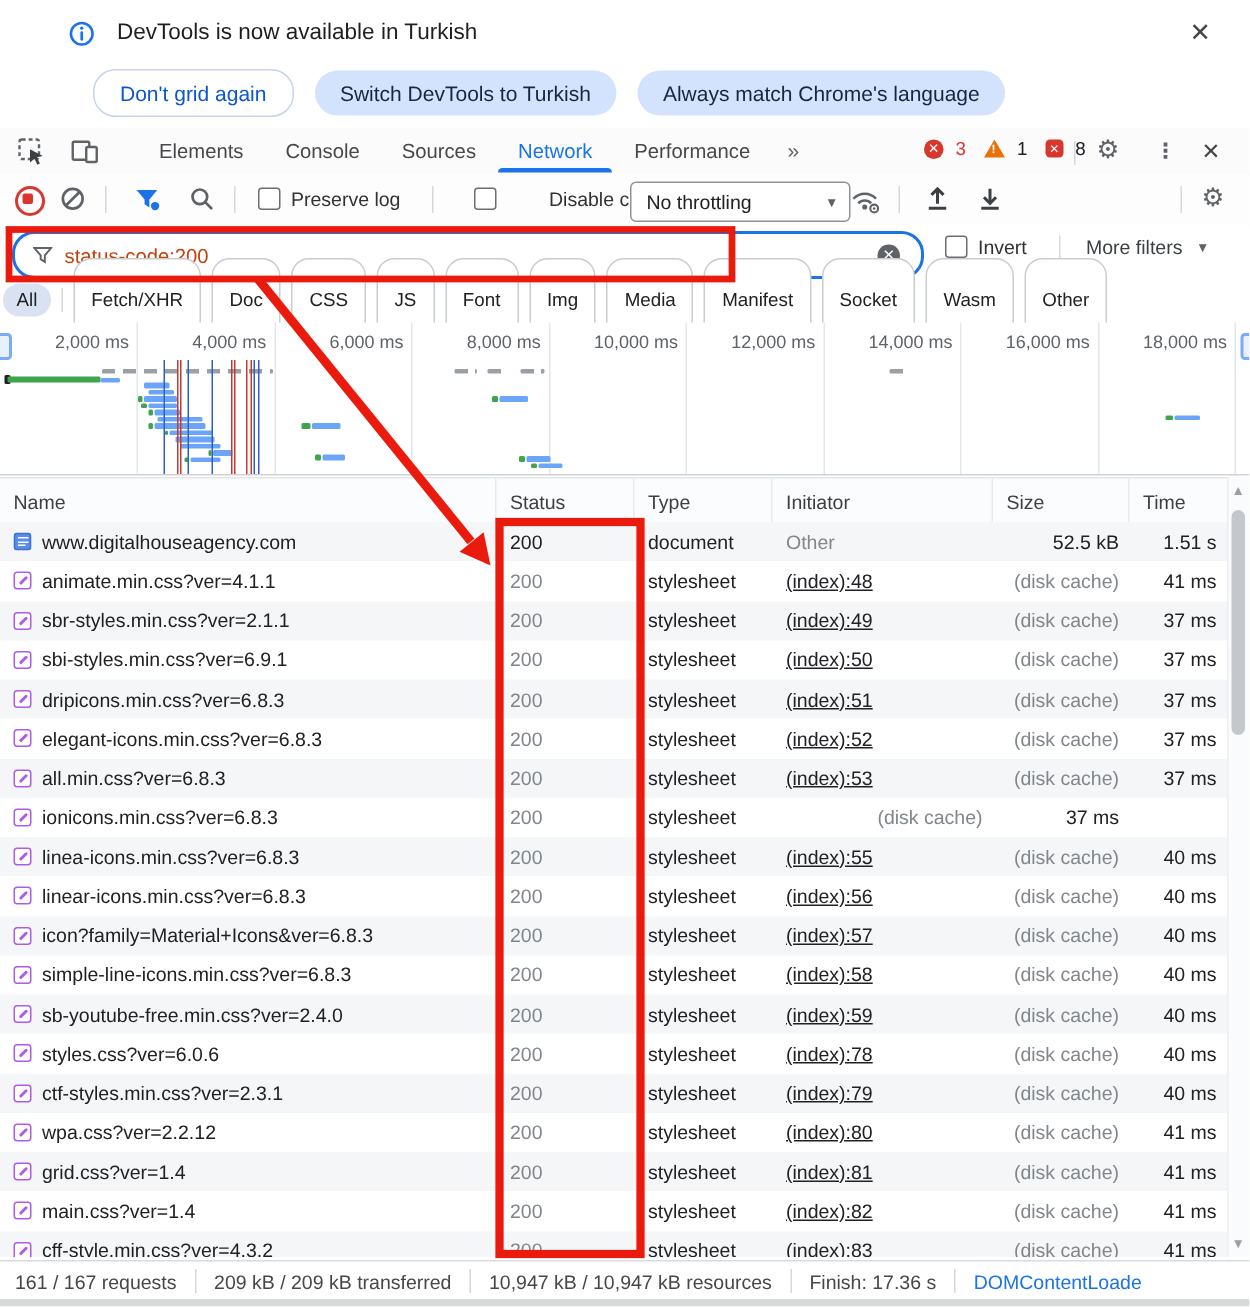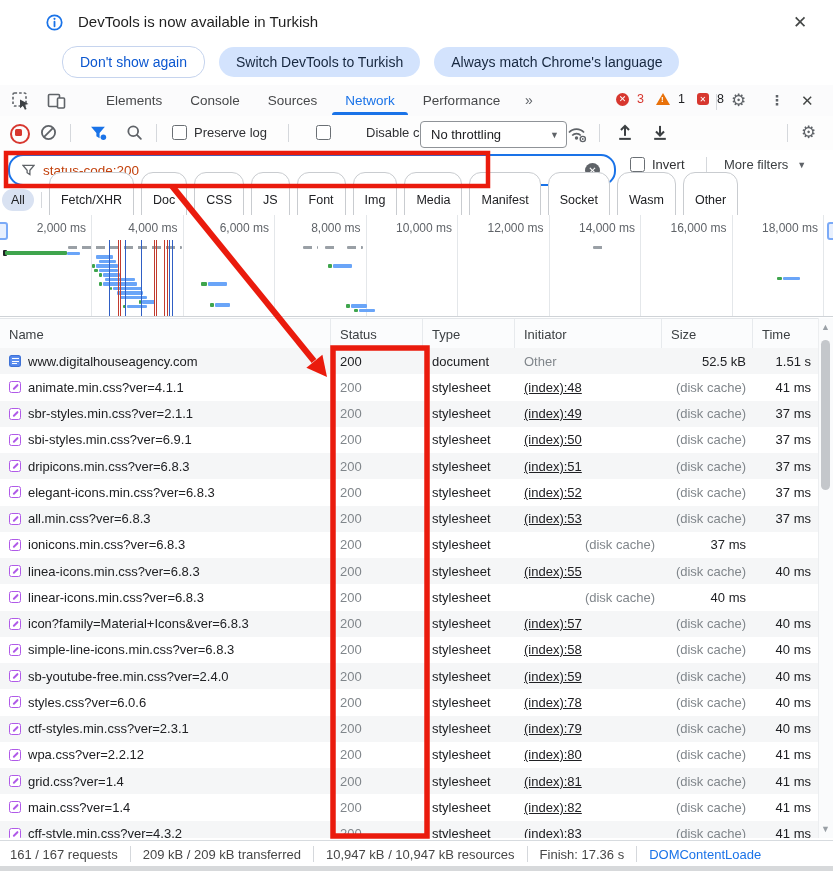--- a/index.html
+++ b/index.html
@@ -112,21 +112,21 @@
 
 <div class="abs" id="banner">
   <svg class="abs" style="left:45px;top:13px;" width="19" height="19" viewBox="0 0 20 20">
     <circle cx="10" cy="10" r="7.6" fill="none" stroke="#1a73e8" stroke-width="1.8"></circle>
     <line x1="10" y1="9.2" x2="10" y2="14" stroke="#1a73e8" stroke-width="1.9" stroke-linecap="round"></line>
     <circle cx="10" cy="6.1" r="1.15" fill="#1a73e8"></circle>
   </svg>
   <div class="abs" id="banner-title">DevTools is now available in Turkish</div>
   <div class="abs" id="banner-close">✕</div>
   <div class="abs row" id="banner-buttons">
-      <div class="pillbtn ghost">Don't show again</div>
+      <div class="pillbtn ghost">Don't grid again</div>
       <div class="pillbtn tonal">Switch DevTools to Turkish</div>
       <div class="pillbtn tonal">Always match Chrome's language</div>
     </div>
 </div>
 
 <div class="abs" id="tabbar"></div>
 <svg class="abs toolic" style="left:11px;top:91px;" width="20" height="20" viewBox="0 0 20 20">
   <rect x="2" y="2" width="13" height="13" rx="1.5" fill="none" stroke="#5f6368" stroke-width="1.6" stroke-dasharray="2.6 2"></rect>
   <polygon points="9,8.5 17.5,13 13.6,13.9 15.6,18 13.9,18.8 12,14.8 9,17.3" fill="#3c4043"></polygon>
 </svg>
@@ -442,20 +442,21 @@
     </div>
     <div class="trow">
       <div class="tc">
         <span class="name-ic ic-css">
           <i></i>
         </span>
         <span>linear-icons.min.css?ver=6.8.3</span>
       </div>
       <div class="tc gray">200</div>
       <div class="tc">stylesheet</div>
+      <div class="tc lnk">(index):56</div>
       <div class="tc r gray">(disk cache)</div>
       <div class="tc r">40 ms</div>
     </div>
     <div class="trow odd">
       <div class="tc">
         <span class="name-ic ic-css">
           <i></i>
         </span>
         <span>icon?family=Material+Icons&amp;ver=6.8.3</span>
       </div>

